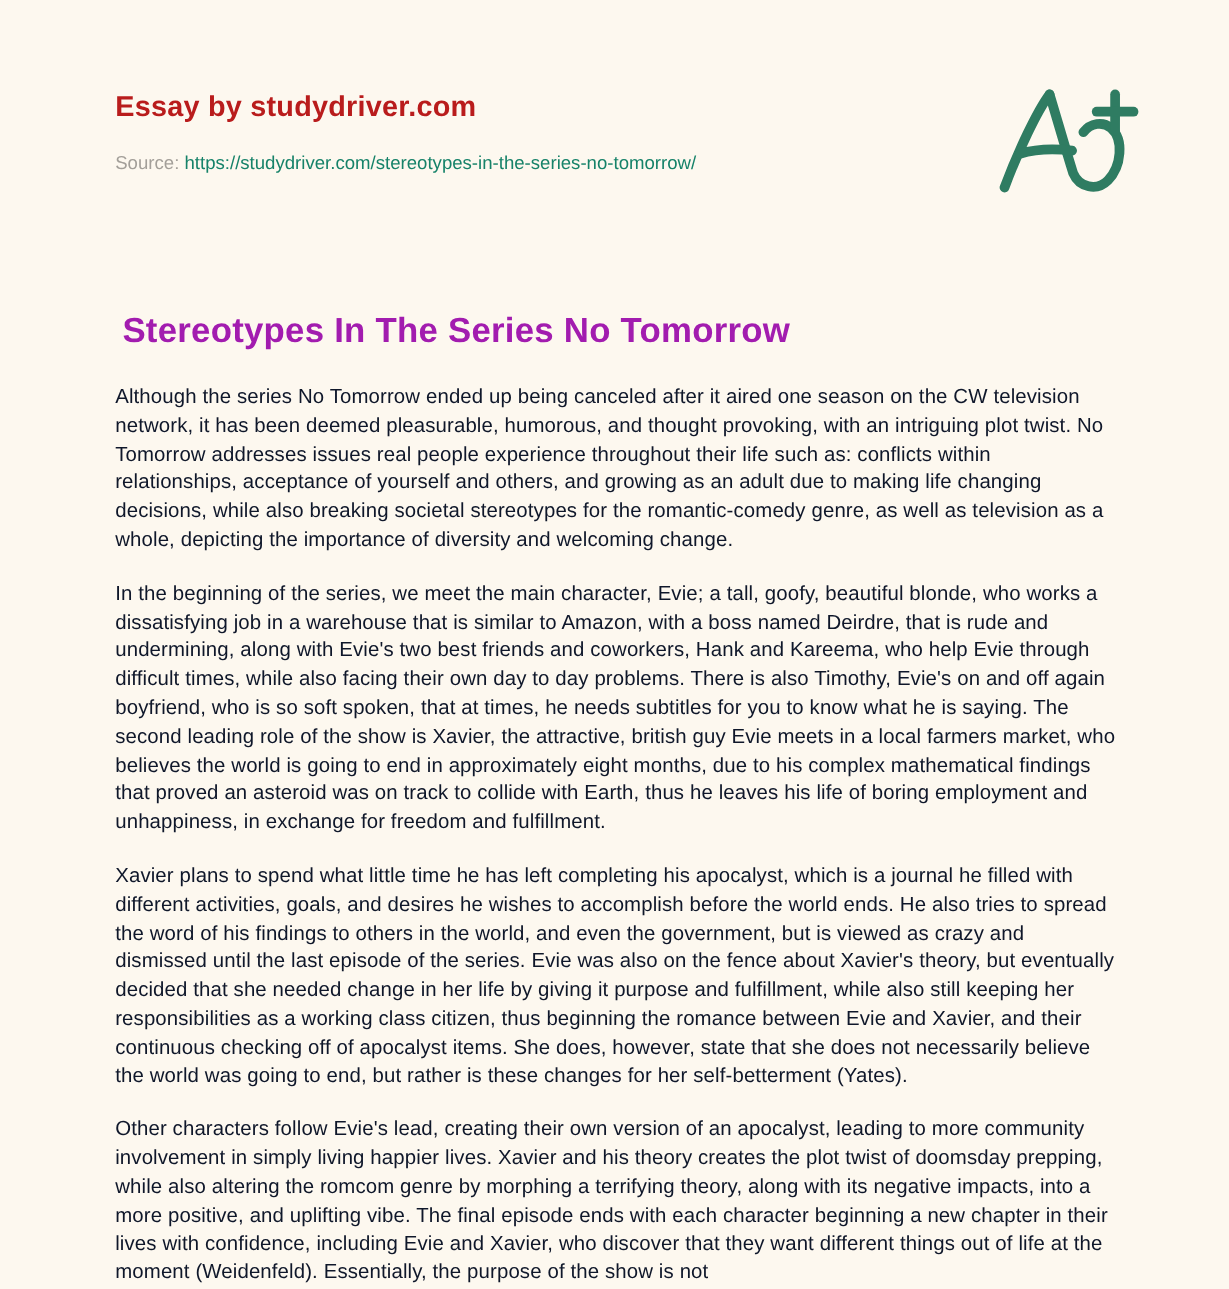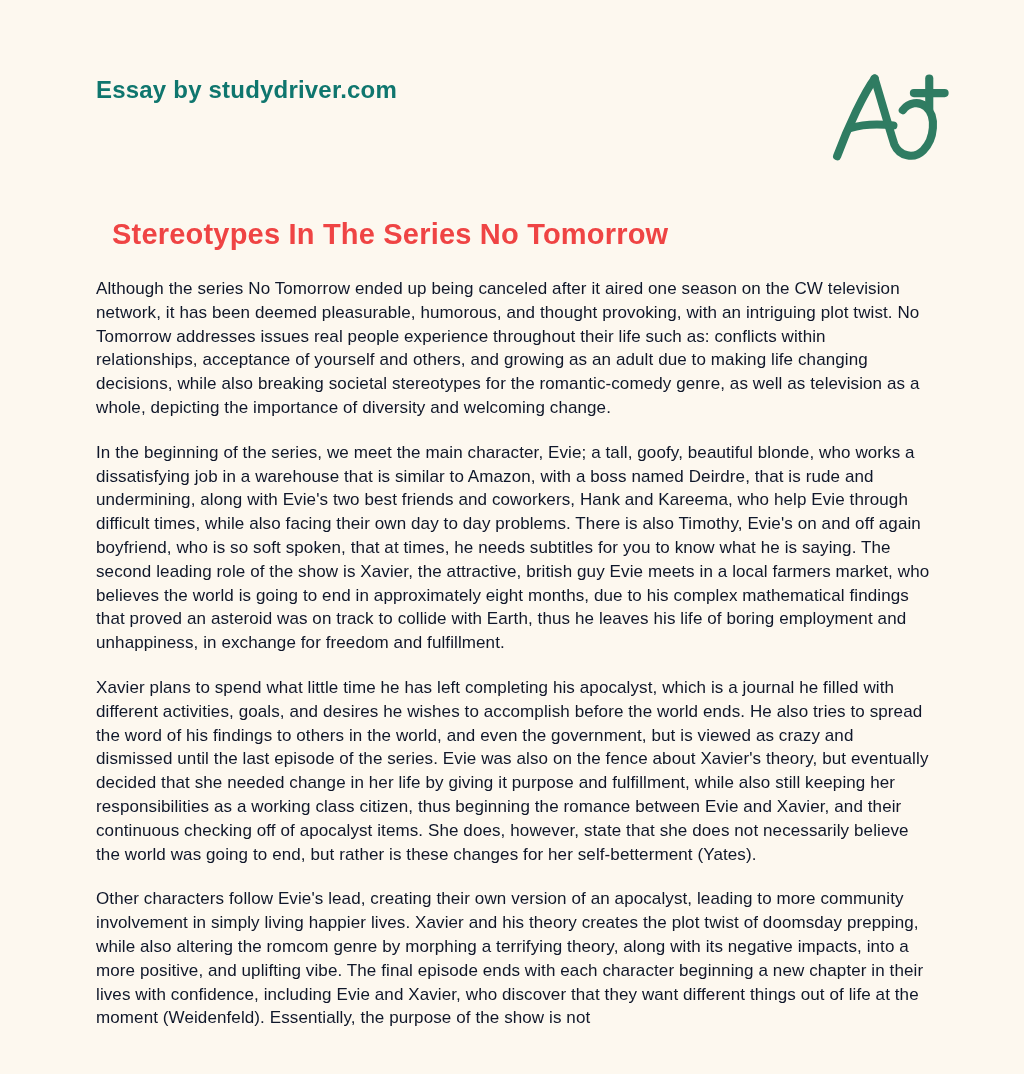--- a/index.html
+++ b/index.html
@@ -20,21 +20,21 @@
     height: 1074px;
     box-sizing: border-box;
     padding: 76px 0 0 96px;
   }
   .content-col {
     width: 836px;
   }
   .header-title {
     font-size: 24px;
     font-weight: 700;
-    color: #0f766e;
+    color: #b91c1c;
     margin: 0 0 24px 0;
     letter-spacing: 0.2px;
   }
   .source-line {
     font-size: 15.5px;
     margin: 0;
   }
   .source-label {
     color: #A39F99;
   }
@@ -49,22 +49,22 @@
     width: 128px;
     height: 94px;
   }
   .logo-wrap svg {
     width: 100%;
     height: 100%;
   }
   .article-title {
     font-size: 29px;
     font-weight: 700;
-    color: #ef4444;
-    margin: 114px 0 26px 16px;
+    color: #a21caf;
+    margin: 114px 0 26px 6px;
     letter-spacing: 0.2px;
   }
   .body-para {
     font-size: 17px;
     line-height: 23.8px;
     color: #0f172a;
     margin: 0 0 21px 0;
     letter-spacing: 0.1px;
   }
 </style>
@@ -89,20 +89,24 @@
           <path d="M103,27 L139,27"></path>
         </g>
       </svg>
     </span>
   </div>
 
   <div class="content-col">
 
     <h1 class="header-title">Essay by studydriver.com</h1>
 
+    <p class="source-line">
+      <span class="source-label">Source:</span>
+      <a class="source-link" href="#">https://studydriver.com/stereotypes-in-the-series-no-tomorrow/</a>
+    </p>
 
     <h2 class="article-title">Stereotypes In The Series No Tomorrow</h2>
 
     <p class="body-para">Although the series No Tomorrow ended up being canceled after it aired one season on the CW television network, it has been deemed pleasurable, humorous, and thought provoking, with an intriguing plot twist. No Tomorrow addresses issues real people experience throughout their life such as: conflicts within relationships, acceptance of yourself and others, and growing as an adult due to making life changing decisions, while also breaking societal stereotypes for the romantic-comedy genre, as well as television as a whole, depicting the importance of diversity and welcoming change.</p>
 
     <p class="body-para">In the beginning of the series, we meet the main character, Evie; a tall, goofy, beautiful blonde, who works a dissatisfying job in a warehouse that is similar to Amazon, with a boss named Deirdre, that is rude and undermining, along with Evie's two best friends and coworkers, Hank and Kareema, who help Evie through difficult times, while also facing their own day to day problems. There is also Timothy, Evie's on and off again boyfriend, who is so soft spoken, that at times, he needs subtitles for you to know what he is saying. The second leading role of the show is Xavier, the attractive, british guy Evie meets in a local farmers market, who believes the world is going to end in approximately eight months, due to his complex mathematical findings that proved an asteroid was on track to collide with Earth, thus he leaves his life of boring employment and unhappiness, in exchange for freedom and fulfillment.</p>
 
     <p class="body-para">Xavier plans to spend what little time he has left completing his apocalyst, which is a journal he filled with different activities, goals, and desires he wishes to accomplish before the world ends. He also tries to spread the word of his findings to others in the world, and even the government, but is viewed as crazy and dismissed until the last episode of the series. Evie was also on the fence about Xavier's theory, but eventually decided that she needed change in her life by giving it purpose and fulfillment, while also still keeping her responsibilities as a working class citizen, thus beginning the romance between Evie and Xavier, and their continuous checking off of apocalyst items. She does, however, state that she does not necessarily believe the world was going to end, but rather is these changes for her self-betterment (Yates).</p>
 
     <p class="body-para">Other characters follow Evie's lead, creating their own version of an apocalyst, leading to more community involvement in simply living happier lives. Xavier and his theory creates the plot twist of doomsday prepping, while also altering the romcom genre by morphing a terrifying theory, along with its negative impacts, into a more positive, and uplifting vibe. The final episode ends with each character beginning a new chapter in their lives with confidence, including Evie and Xavier, who discover that they want different things out of life at the moment (Weidenfeld). Essentially, the purpose of the show is not</p>

